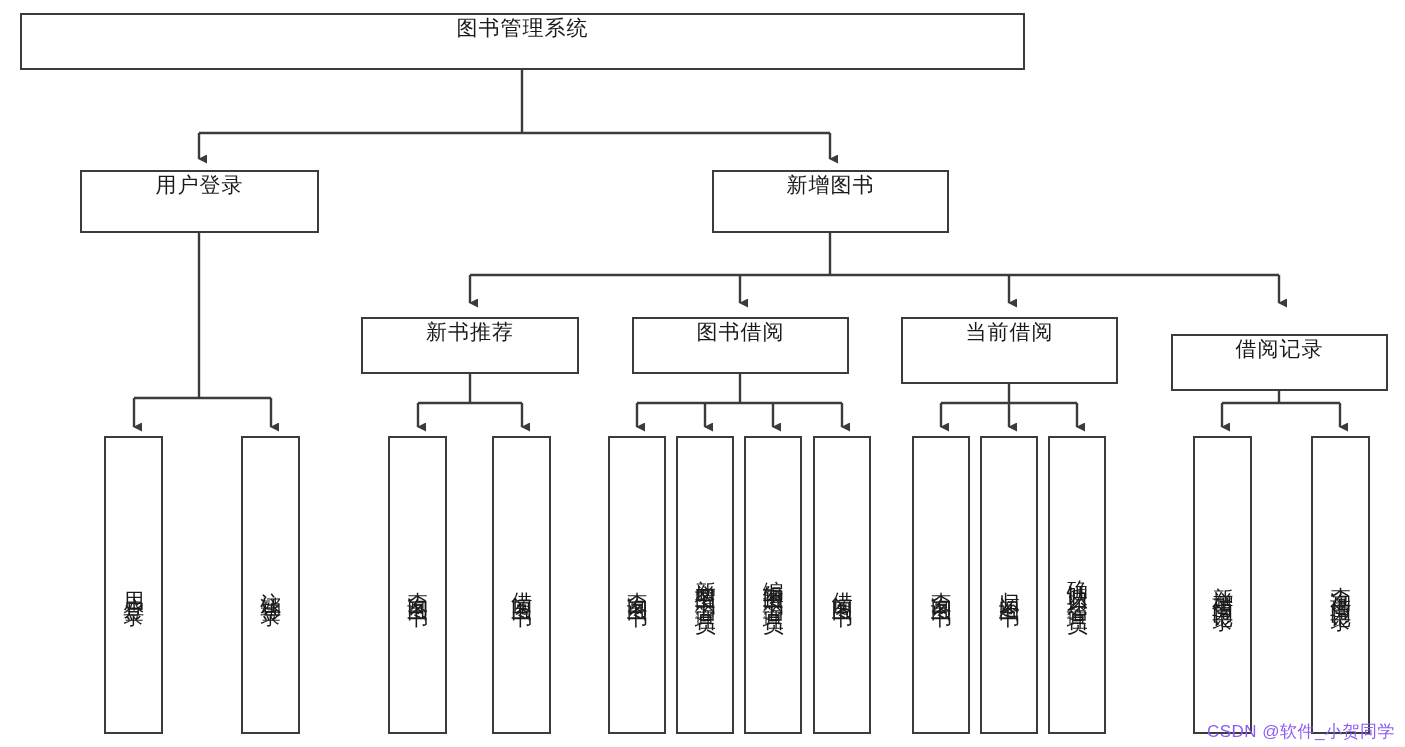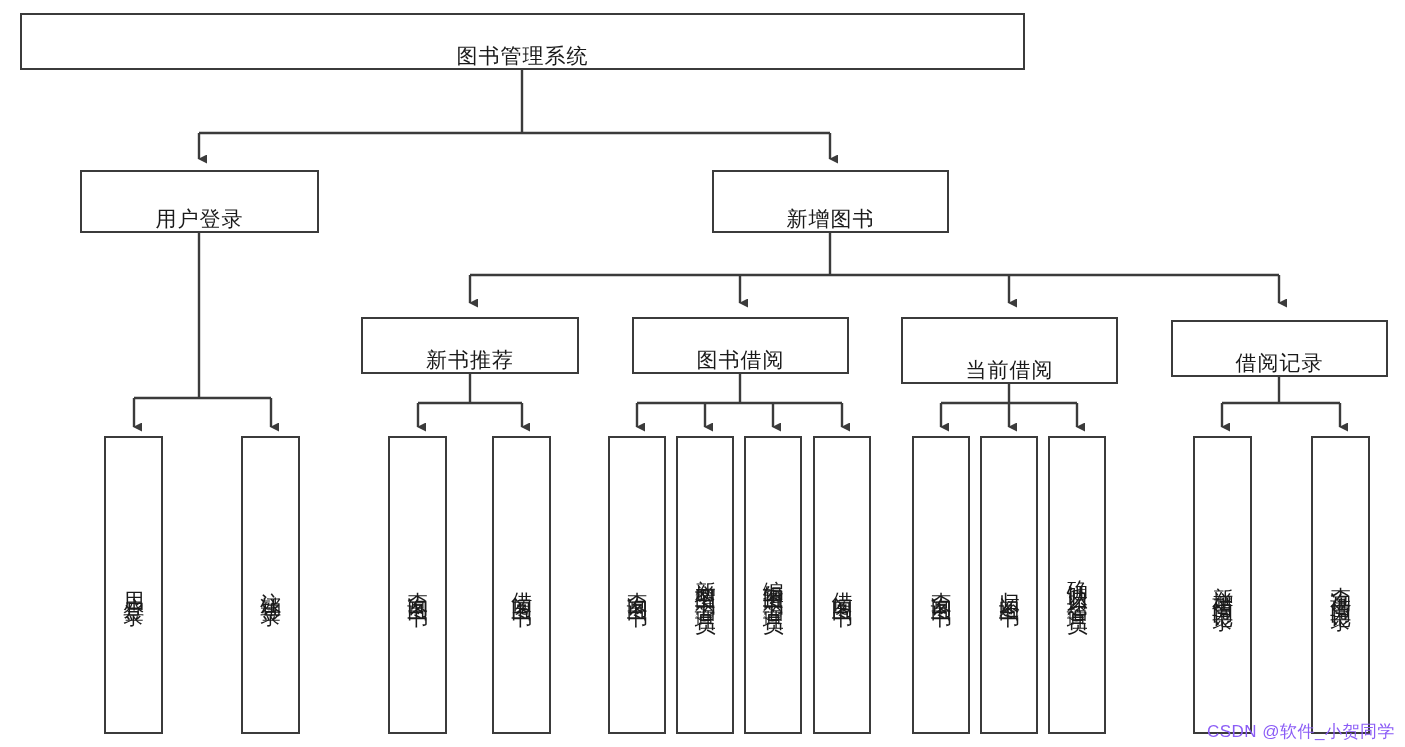--- a/index.html
+++ b/index.html
@@ -25,21 +25,21 @@
     width: 1405px;
     height: 747px;
     pointer-events: none;
   }
   .node {
     position: absolute;
     box-sizing: border-box;
     background: #ffffff;
     border: 2px solid #3b3b3b;
     display: flex;
-    align-items: flex-end;
+    align-items: flex-start;
     justify-content: center;
     color: #1a1a1a;
     z-index: 2;
   }
   .node.horizontal {
     font-size: 21px;
     letter-spacing: 1px;
     line-height: 1.2;
   }
   .node.vertical {
@@ -140,21 +140,21 @@
 
   <div class="node horizontal" style="left:361px; top:317px; width:218px; height:57px;">
     <span class="label">新书推荐</span>
   </div>
   <div class="node horizontal" style="left:632px; top:317px; width:217px; height:57px;">
     <span class="label">图书借阅</span>
   </div>
   <div class="node horizontal" style="left:901px; top:317px; width:217px; height:67px;">
     <span class="label">当前借阅</span>
   </div>
-  <div class="node horizontal" style="left:1171px; top:320px; width:217px; height:57px;">
+  <div class="node horizontal" style="left:1171px; top:334px; width:217px; height:57px;">
     <span class="label">借阅记录</span>
   </div>
 
   <div class="node vertical" style="left:104px; top:436px; width:59px; height:298px;">
     <span class="label">用户登录</span>
   </div>
   <div class="node vertical" style="left:241px; top:436px; width:59px; height:298px;">
     <span class="label">注销登录</span>
   </div>
 

